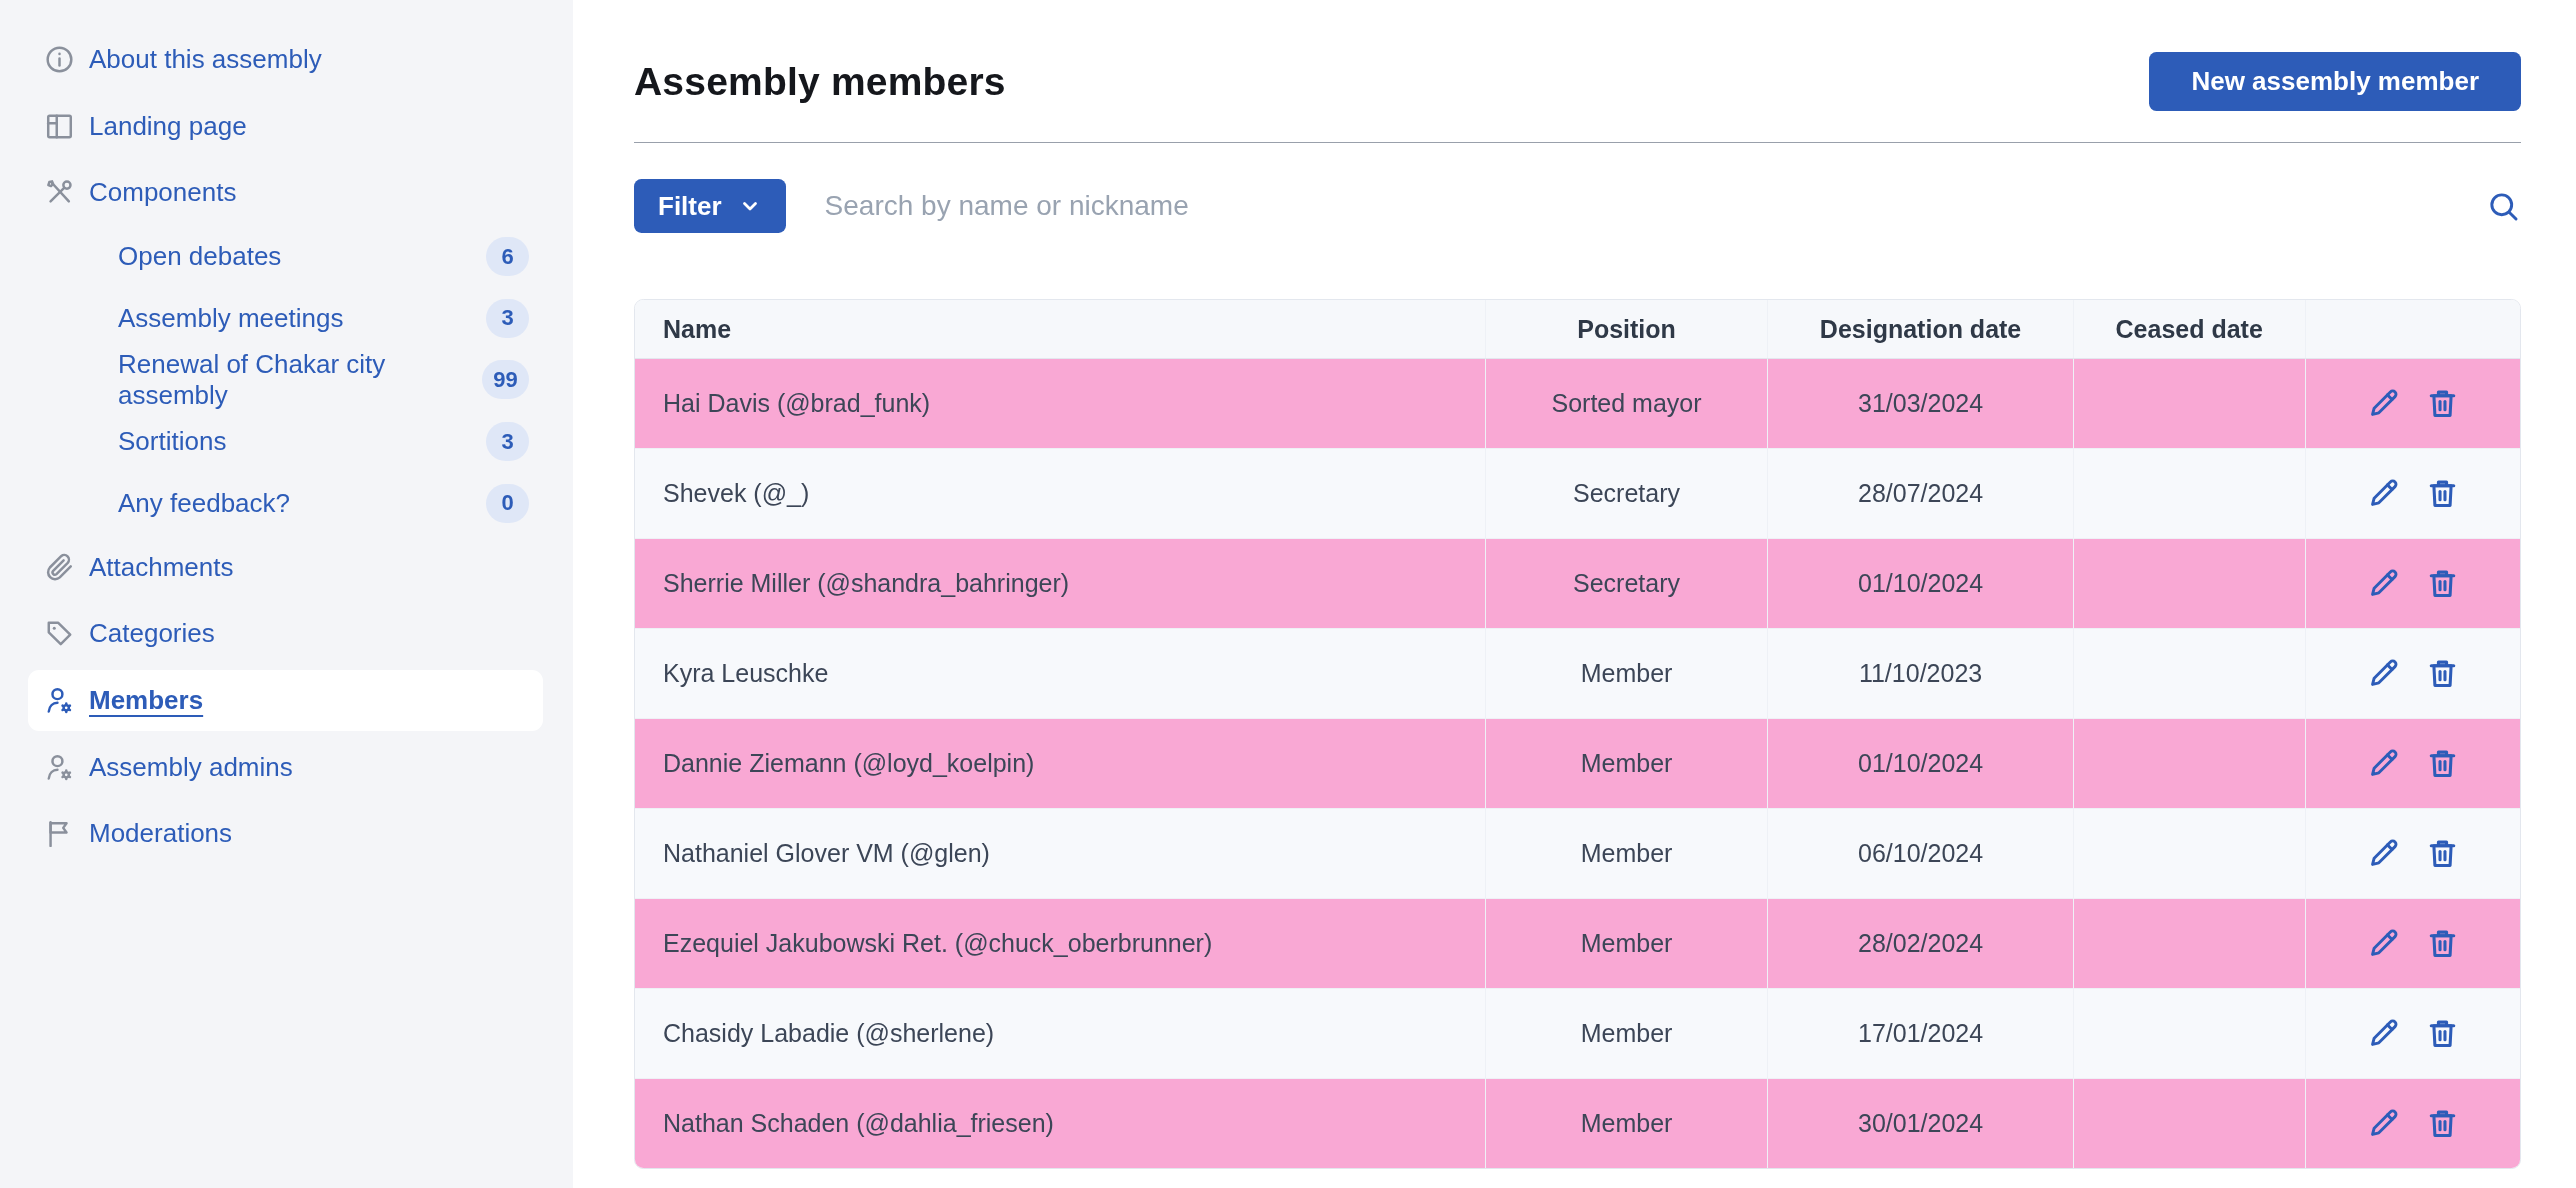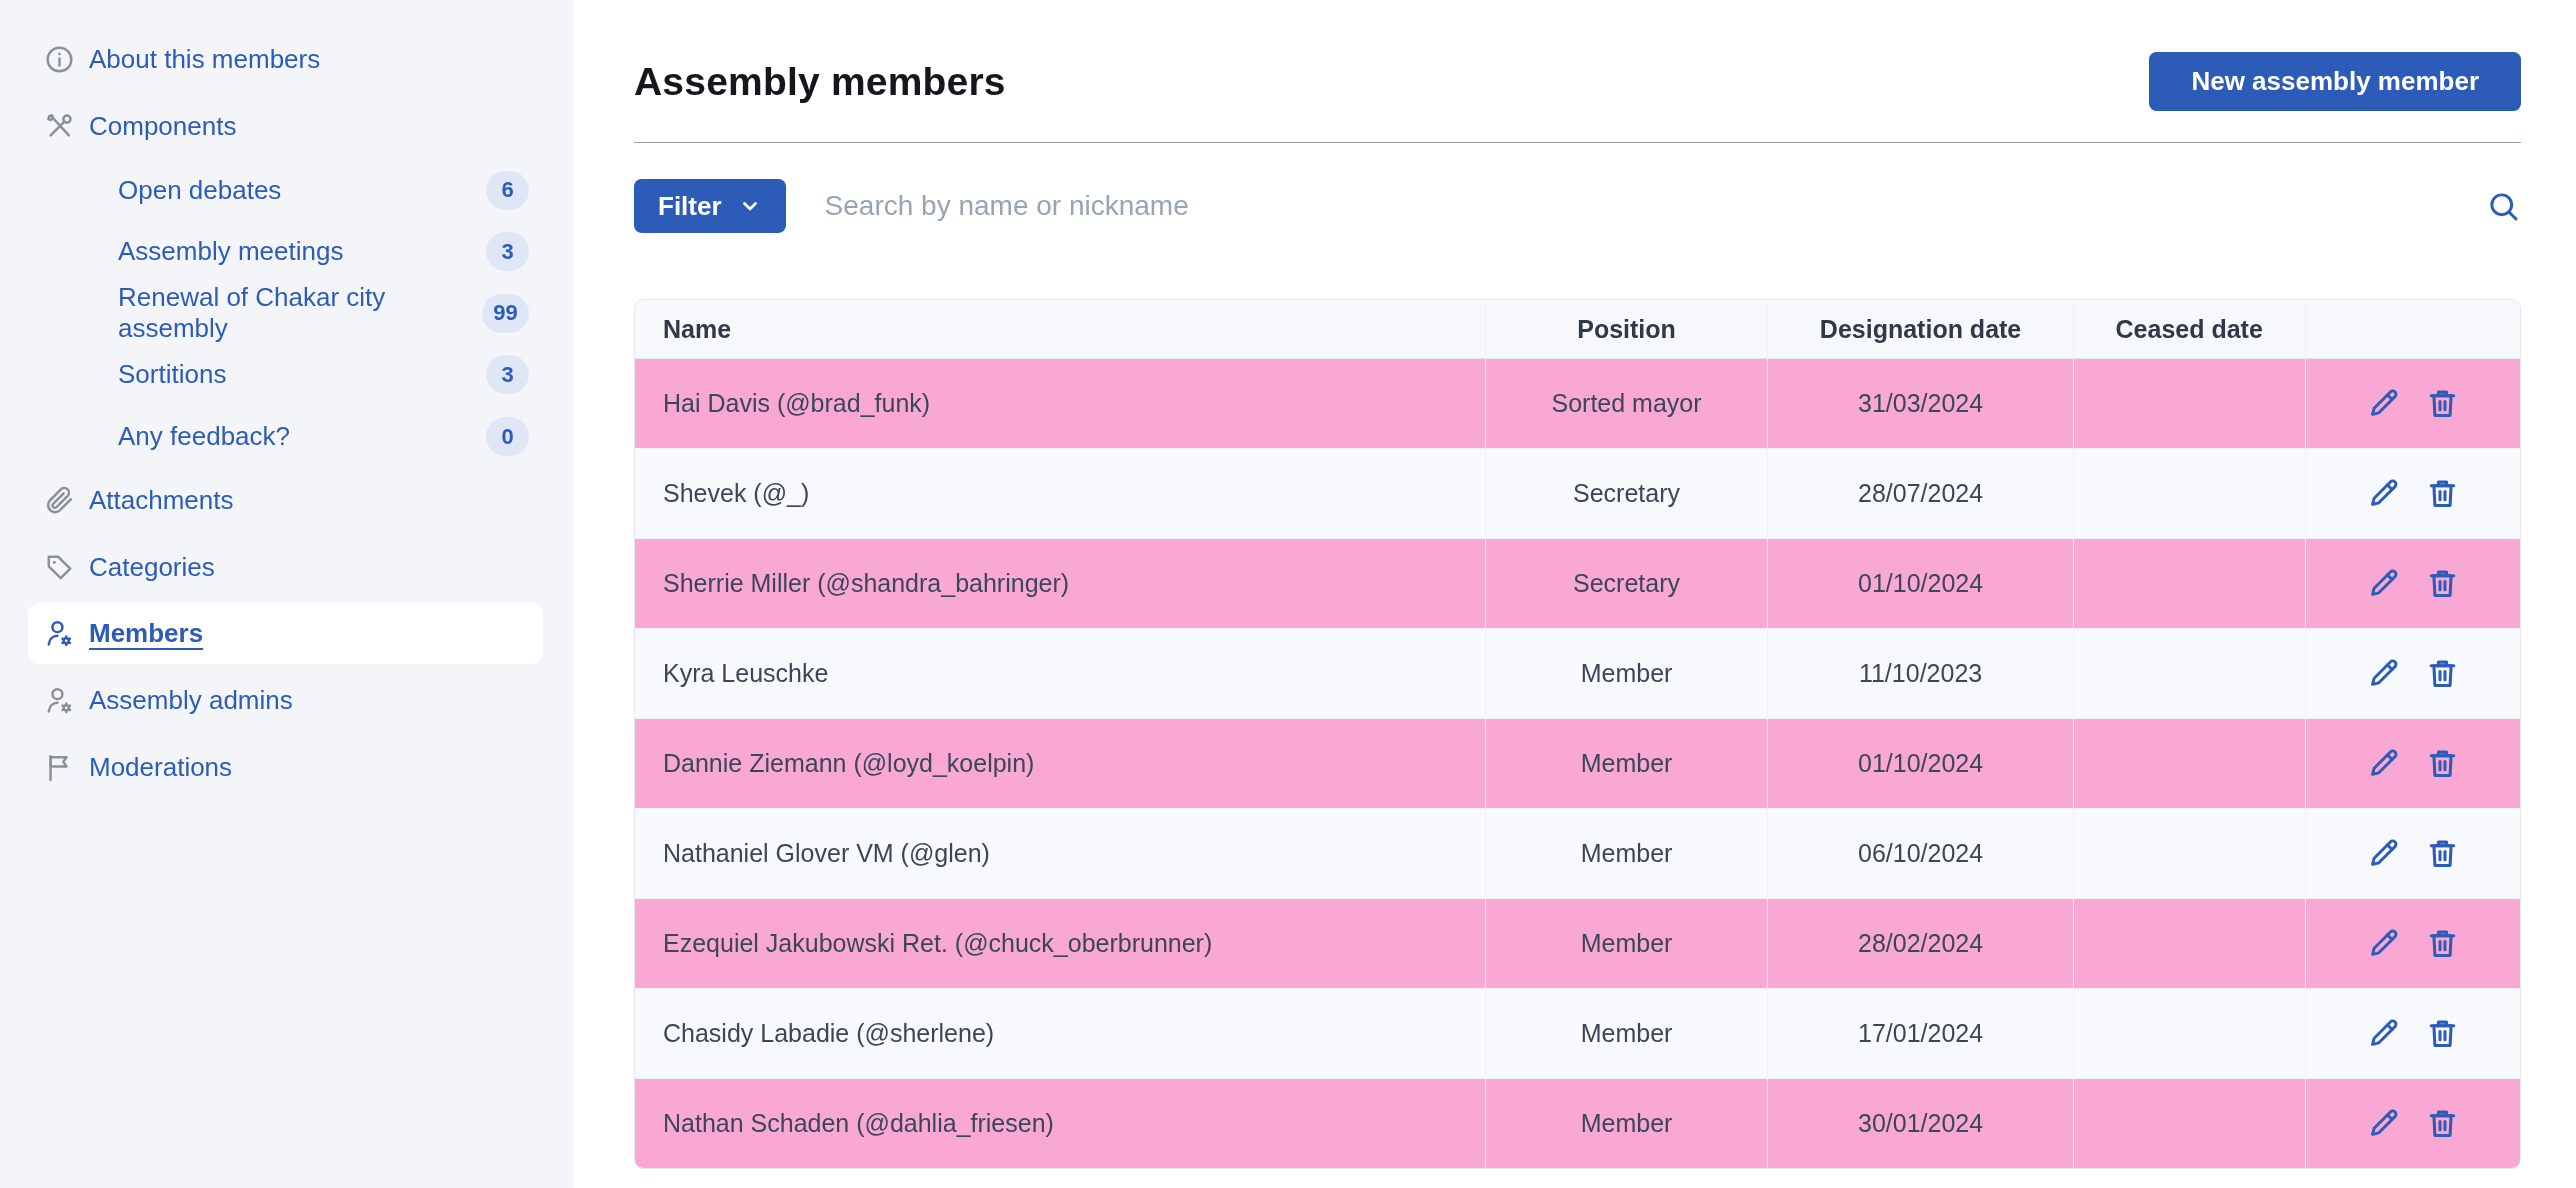--- a/index.html
+++ b/index.html
@@ -71,21 +71,31 @@
 <aside>
   <nav id="sidebar-list">
       <div class="side-item">
         <span class="icon">
           <svg viewBox="0 0 24 24" fill="none" stroke="currentColor" stroke-width="1.8" stroke-linecap="round" stroke-linejoin="round">
             <circle cx="12" cy="12" r="8.6"></circle>
             <line x1="12" y1="11.2" x2="12" y2="16.4"></line>
             <line x1="12" y1="7.8" x2="12" y2="8"></line>
           </svg>
         </span>
-        <span class="label">About this members</span>
+        <span class="label">About this assembly</span>
+      </div>
+      <div class="side-item">
+        <span class="icon">
+          <svg viewBox="0 0 24 24" fill="none" stroke="currentColor" stroke-width="1.8" stroke-linecap="round" stroke-linejoin="round">
+            <rect x="3.8" y="4.2" width="16.4" height="15.6" rx="1"></rect>
+            <line x1="10" y1="4.2" x2="10" y2="19.8"></line>
+            <line x1="3.8" y1="9.6" x2="10" y2="9.6"></line>
+          </svg>
+        </span>
+        <span class="label">Landing page</span>
       </div>
       <div class="side-item">
         <span class="icon">
           <svg viewBox="0 0 24 24" fill="none" stroke="currentColor" stroke-width="1.8" stroke-linecap="round" stroke-linejoin="round">
             <path d="M5.5 18.5L15.2 8.8"></path>
             <circle cx="17.4" cy="6.6" r="2.6"></circle>
             <path d="M6.4 4.9l12.4 13.6"></path>
             <path d="M4.6 4.4l2-.5.7 1.9-1.5 1.5-1.9-.7z"></path>
           </svg>
         </span>

